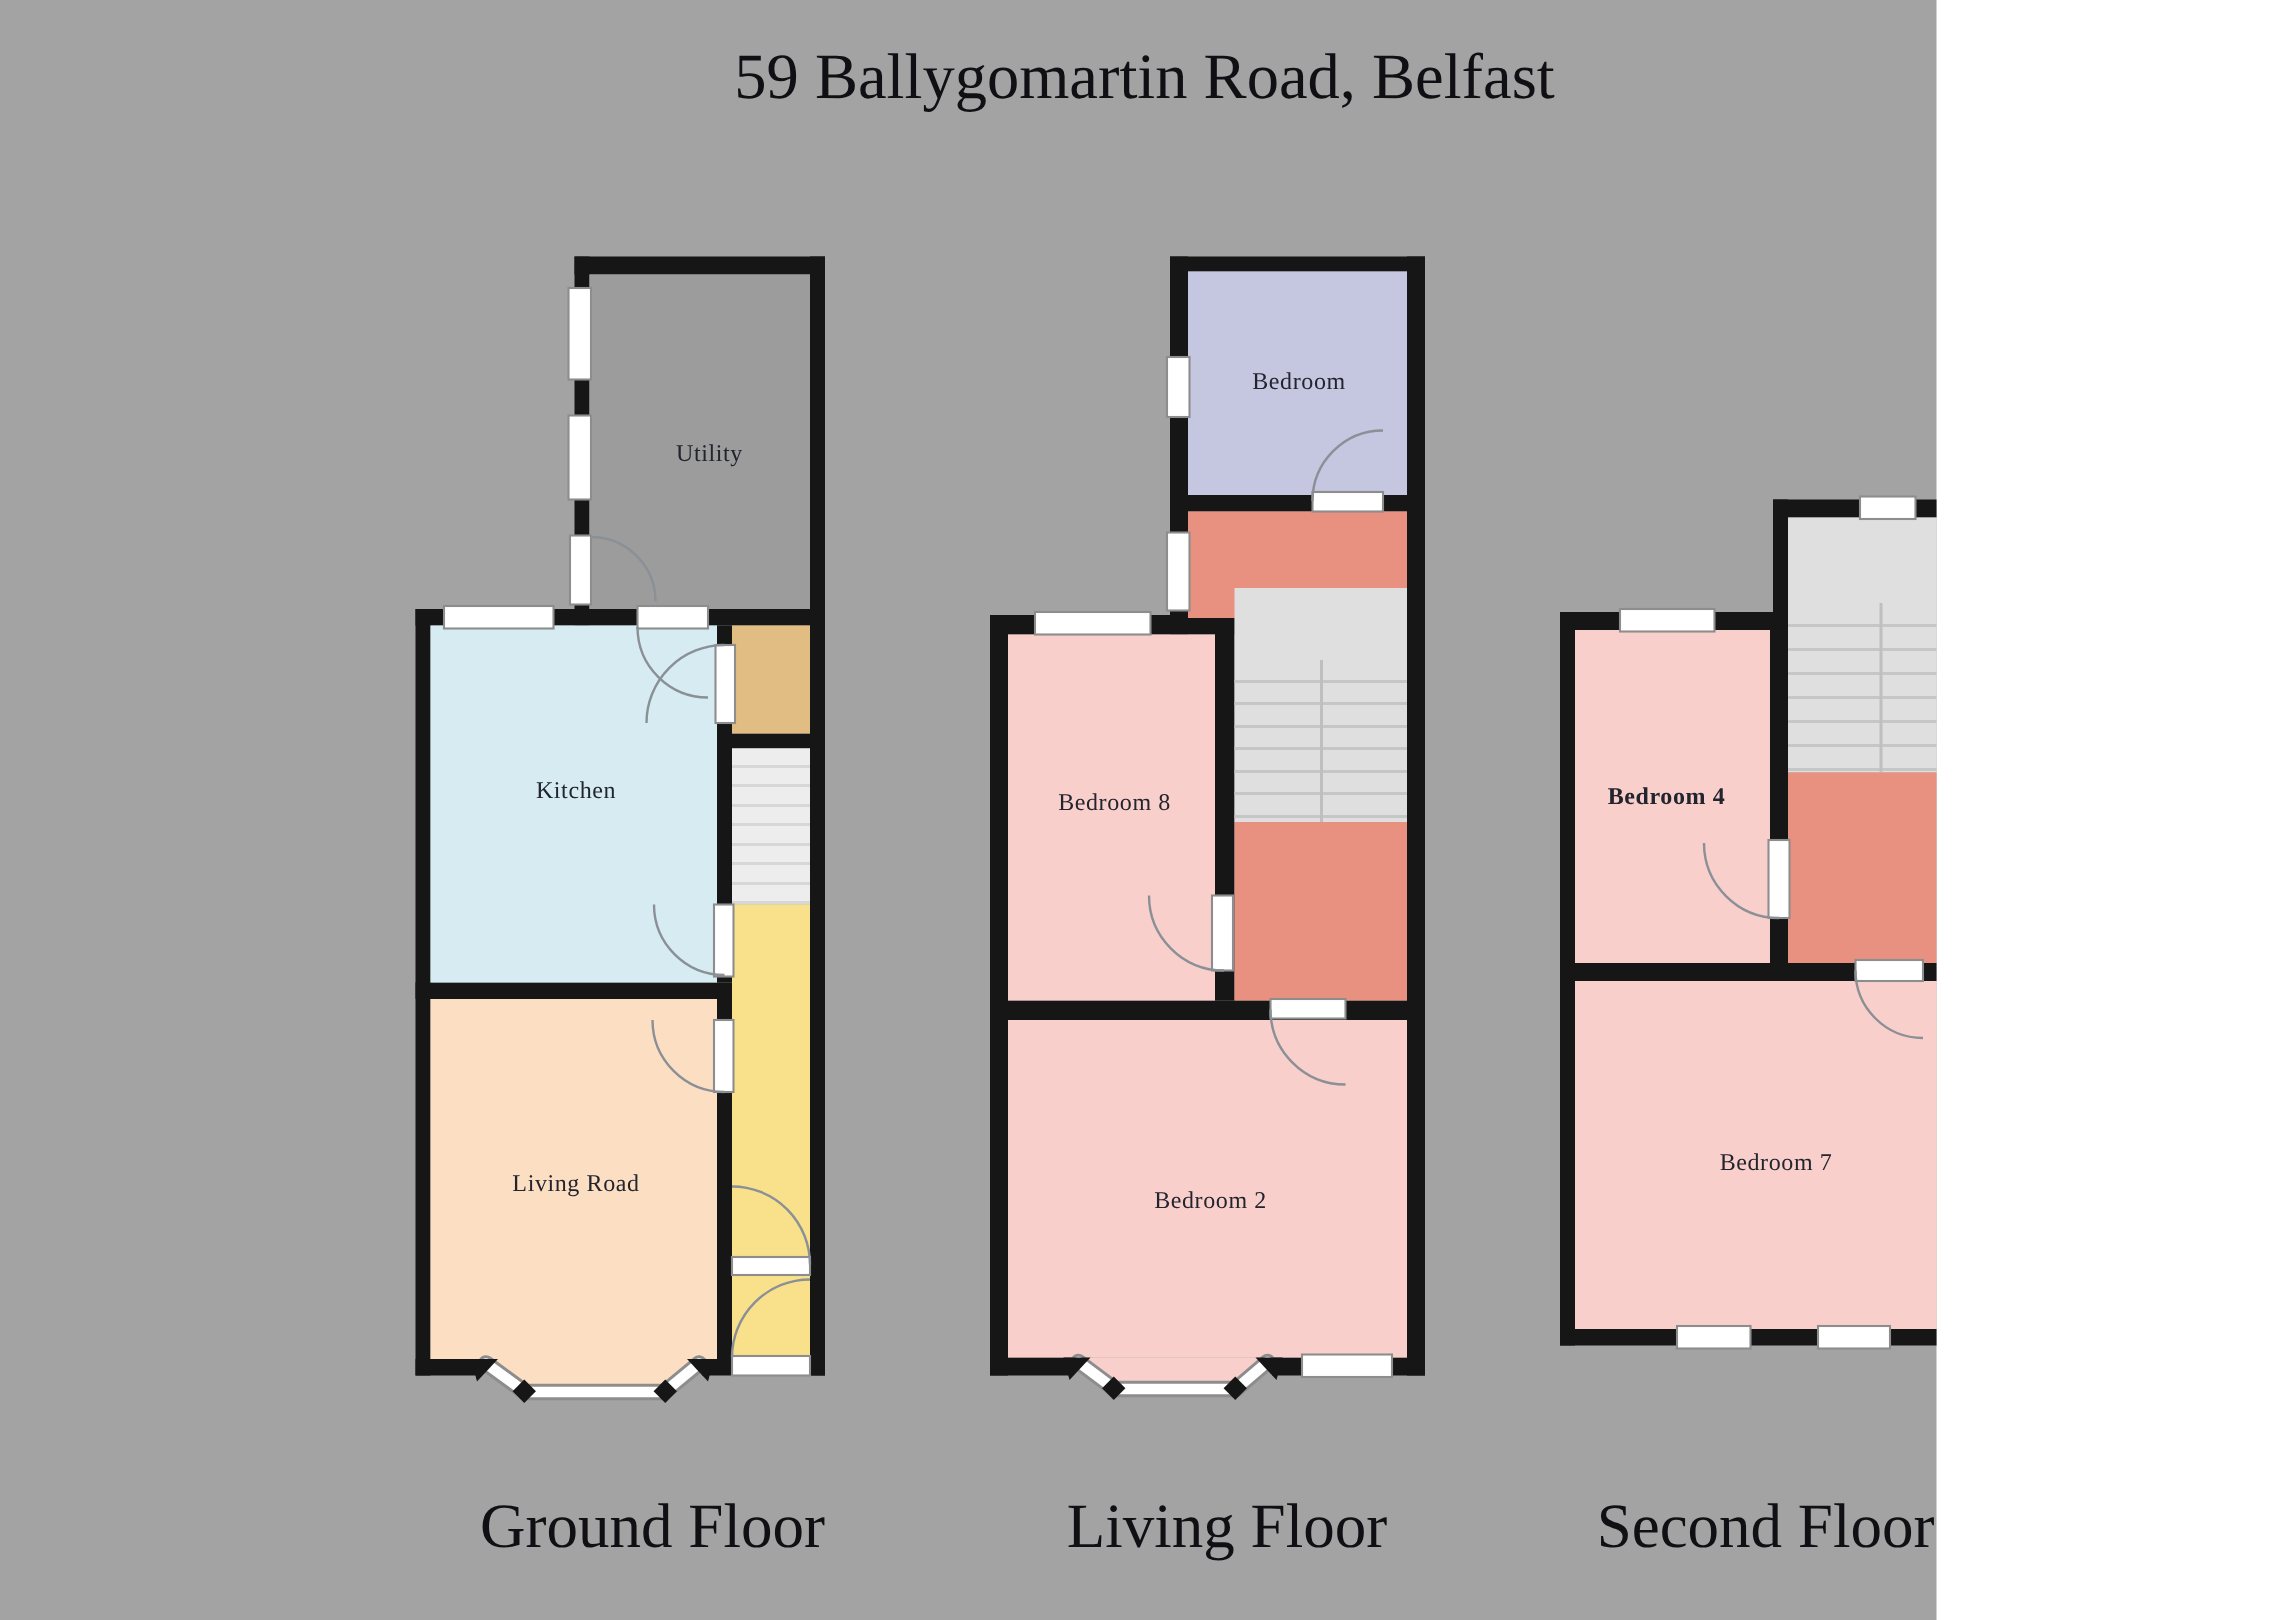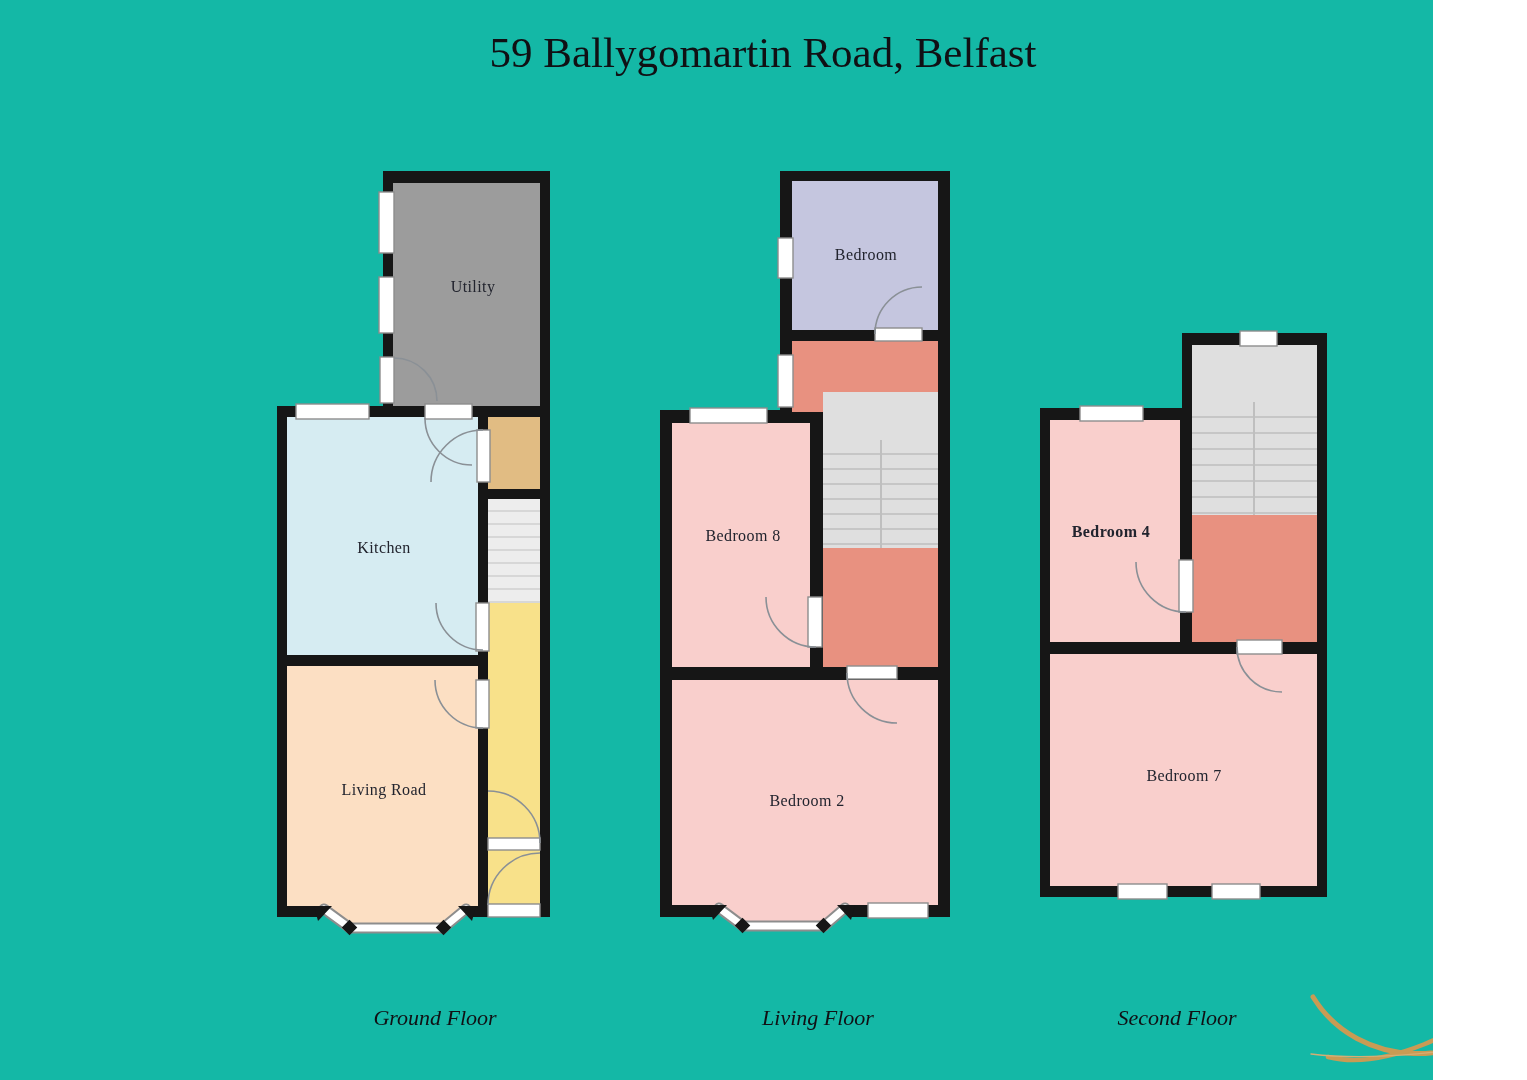--- a/index.html
+++ b/index.html
@@ -1,26 +1,26 @@
 <!DOCTYPE html>
 <html><head>
 <meta charset="utf-8">
 <style>
   html,body{margin:0;padding:0;background:#ffffff;}
-  #page{position:relative;width:1433px;height:1080px;background:#14b8a6;overflow:hidden;
+  #page{position:relative;width:1291px;height:1080px;background:#a3a3a3;overflow:hidden;
         font-family:"Liberation Serif", serif;}
   .abs{position:absolute;}
   .wall{position:absolute;background:#161616;}
   .room{position:absolute;}
   .room-label{position:absolute;transform:translate(-50%,-50%);font-size:16px;color:#22242e;
               letter-spacing:.4px;white-space:nowrap;}
   .title{position:absolute;left:763px;top:52px;transform:translate(-50%,-50%);
          font-size:43px;color:#101014;white-space:nowrap;}
-  .floor-label{position:absolute;transform:translate(-50%,-50%);font-size:22px;color:#101014;
-               white-space:nowrap;font-style:italic;}
+  .floor-label{position:absolute;transform:translate(-50%,-50%);font-size:42px;color:#101014;
+               white-space:nowrap;}
   .stairs{position:absolute;background:#e0e0e0;}
   .treads{position:absolute;left:0;right:0;bottom:0;
           background-image:repeating-linear-gradient(to bottom,
             rgba(0,0,0,0) 0px, rgba(0,0,0,0) 13px, #c6c6c6 13px, #c6c6c6 15px);}
   .stair-divider{position:absolute;width:2px;background:#bfbfbf;}
   svg.overlay{position:absolute;left:0;top:0;pointer-events:none;}
   .win{fill:#ffffff;stroke:#8d8d8d;stroke-width:1.4;}
   .leaf{fill:#ffffff;stroke:#8d8d8d;stroke-width:1.4;}
   .arc{fill:none;stroke:#8a9096;stroke-width:1.6;}
   .bayline-o{stroke:#8d8d8d;stroke-width:11;stroke-linecap:round;}
@@ -47,22 +47,22 @@
 
   <div class="room" style="left:393px;top:183px;width:147px;height:223px;background:#9c9c9c;"></div>
   <div class="room" style="left:287px;top:417px;width:191px;height:238px;background:#d6ecf2;"></div>
   <div class="room" style="left:488px;top:417px;width:52px;height:72px;background:#e1bc83;"></div>
   <div class="stairs" style="left:488px;top:499px;width:52px;height:104px;background:#ededed;">
     <div class="treads" style="top:0;background-image:repeating-linear-gradient(to bottom,rgba(0,0,0,0) 0px,rgba(0,0,0,0) 11px,#d7d7d7 11px,#d7d7d7 13px);"></div>
   </div>
   <div class="room" style="left:488px;top:603px;width:52px;height:303px;background:#f8e18a;"></div>
   <div class="room" style="left:287px;top:666px;width:191px;height:240px;background:#fcdfc3;"></div>
 
-  <div class="room-label" style="left:473px;top:287px;">Utility</div>
-  <div class="room-label" style="left:384px;top:548px;">Kitchen</div>
+  <div class="room-label" style="left:473px;top:303px;">Utility</div>
+  <div class="room-label" style="left:384px;top:528px;">Kitchen</div>
   <div class="room-label" style="left:384px;top:790px;">Living Road</div>
 
   <div class="wall" style="left:780px;top:171px;width:170px;height:10px;"></div>
   <div class="wall" style="left:780px;top:171px;width:12px;height:252px;"></div>
   <div class="wall" style="left:938px;top:171px;width:12px;height:746px;"></div>
   <div class="wall" style="left:780px;top:330px;width:158px;height:11px;"></div>
   <div class="wall" style="left:660px;top:410px;width:163px;height:13px;"></div>
   <div class="wall" style="left:660px;top:410px;width:12px;height:507px;"></div>
   <div class="wall" style="left:810px;top:410px;width:13px;height:257px;"></div>
   <div class="wall" style="left:660px;top:667px;width:290px;height:13px;"></div>

